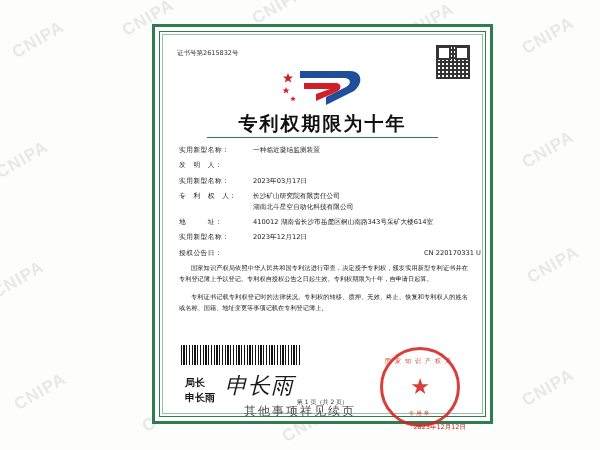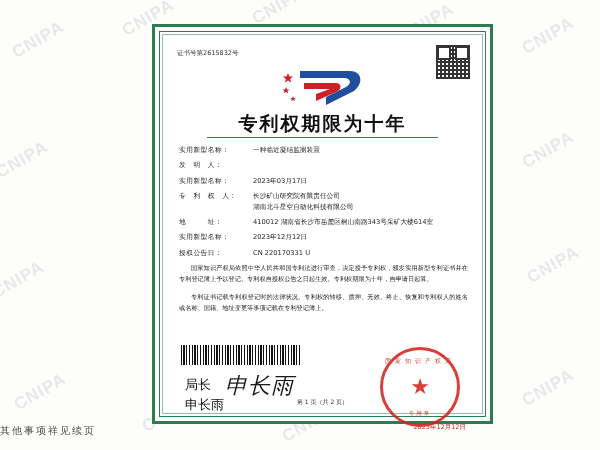--- a/index.html
+++ b/index.html
@@ -160,23 +160,24 @@
     height: 20px;
     background:
       repeating-linear-gradient(90deg,
         #111 0 1px, #fff 1px 2px, #111 2px 4px, #fff 4px 5px,
         #111 5px 6px, #fff 6px 8px, #111 8px 9px, #fff 9px 11px);
   }
   .sign-label {
     position: absolute;
     left: 30px;
     top: 348px;
-    font-size: 13px;
+    font-size: 10px;
     color: #111;
     line-height: 1.5;
+    font-weight: bold;
   }
   .signature {
     position: absolute;
     left: 70px;
     top: 344px;
     font-size: 22px;
     color: #1a1a1a;
     font-family: "DejaVu Serif", serif;
     font-style: italic;
     letter-spacing: 1px;
@@ -228,22 +229,23 @@
     position: absolute;
     left: 0; right: 0;
     bottom: 14px;
     text-align: center;
     font-size: 6px;
     color: #333;
   }
   .footer-note {
     position: absolute;
     left: 0; right: 0;
-    bottom: 12px;
-    font-size: 10px;
+    bottom: 30px;
+    text-align: center;
+    font-size: 12px;
     color: #4a4a4a;
     letter-spacing: 2px;
   }
 </style>
 </head>
 <body>
 
 <div class="page">
 
   <div id="wm-layer">
@@ -306,21 +308,21 @@
         <div class="frow">
           <div class="flabel">地　　　址：</div>
           <div class="fvalue" style="white-space: pre-line;">410012 湖南省长沙市岳麓区桐山南路343号采矿大楼614室</div>
         </div>
         <div class="frow">
           <div class="flabel">实用新型名称：</div>
           <div class="fvalue" style="white-space: pre-line;">2023年12月12日</div>
         </div>
         <div class="frow">
           <div class="flabel">授权公告日：</div>
-          <div class="fvalue" style="white-space: pre-line;">CN 220170331 U</div>
+          <div class="fvalue" style="white-space: pre-line; text-align: right;">CN 220170331 U</div>
         </div>
       </div>
 
     <div class="legal" id="legal">
         <p>国家知识产权局依照中华人民共和国专利法进行审查，决定授予专利权，颁发实用新型专利证书并在专利登记簿上予以登记。专利权自授权公告之日起生效。专利权期限为十年，自申请日起算。</p>
         <p>专利证书记载专利权登记时的法律状况。专利权的转移、质押、无效、终止、恢复和专利权人的姓名或名称、国籍、地址变更等事项记载在专利登记簿上。</p>
       </div>
 
     <div class="barcode"></div>
 

